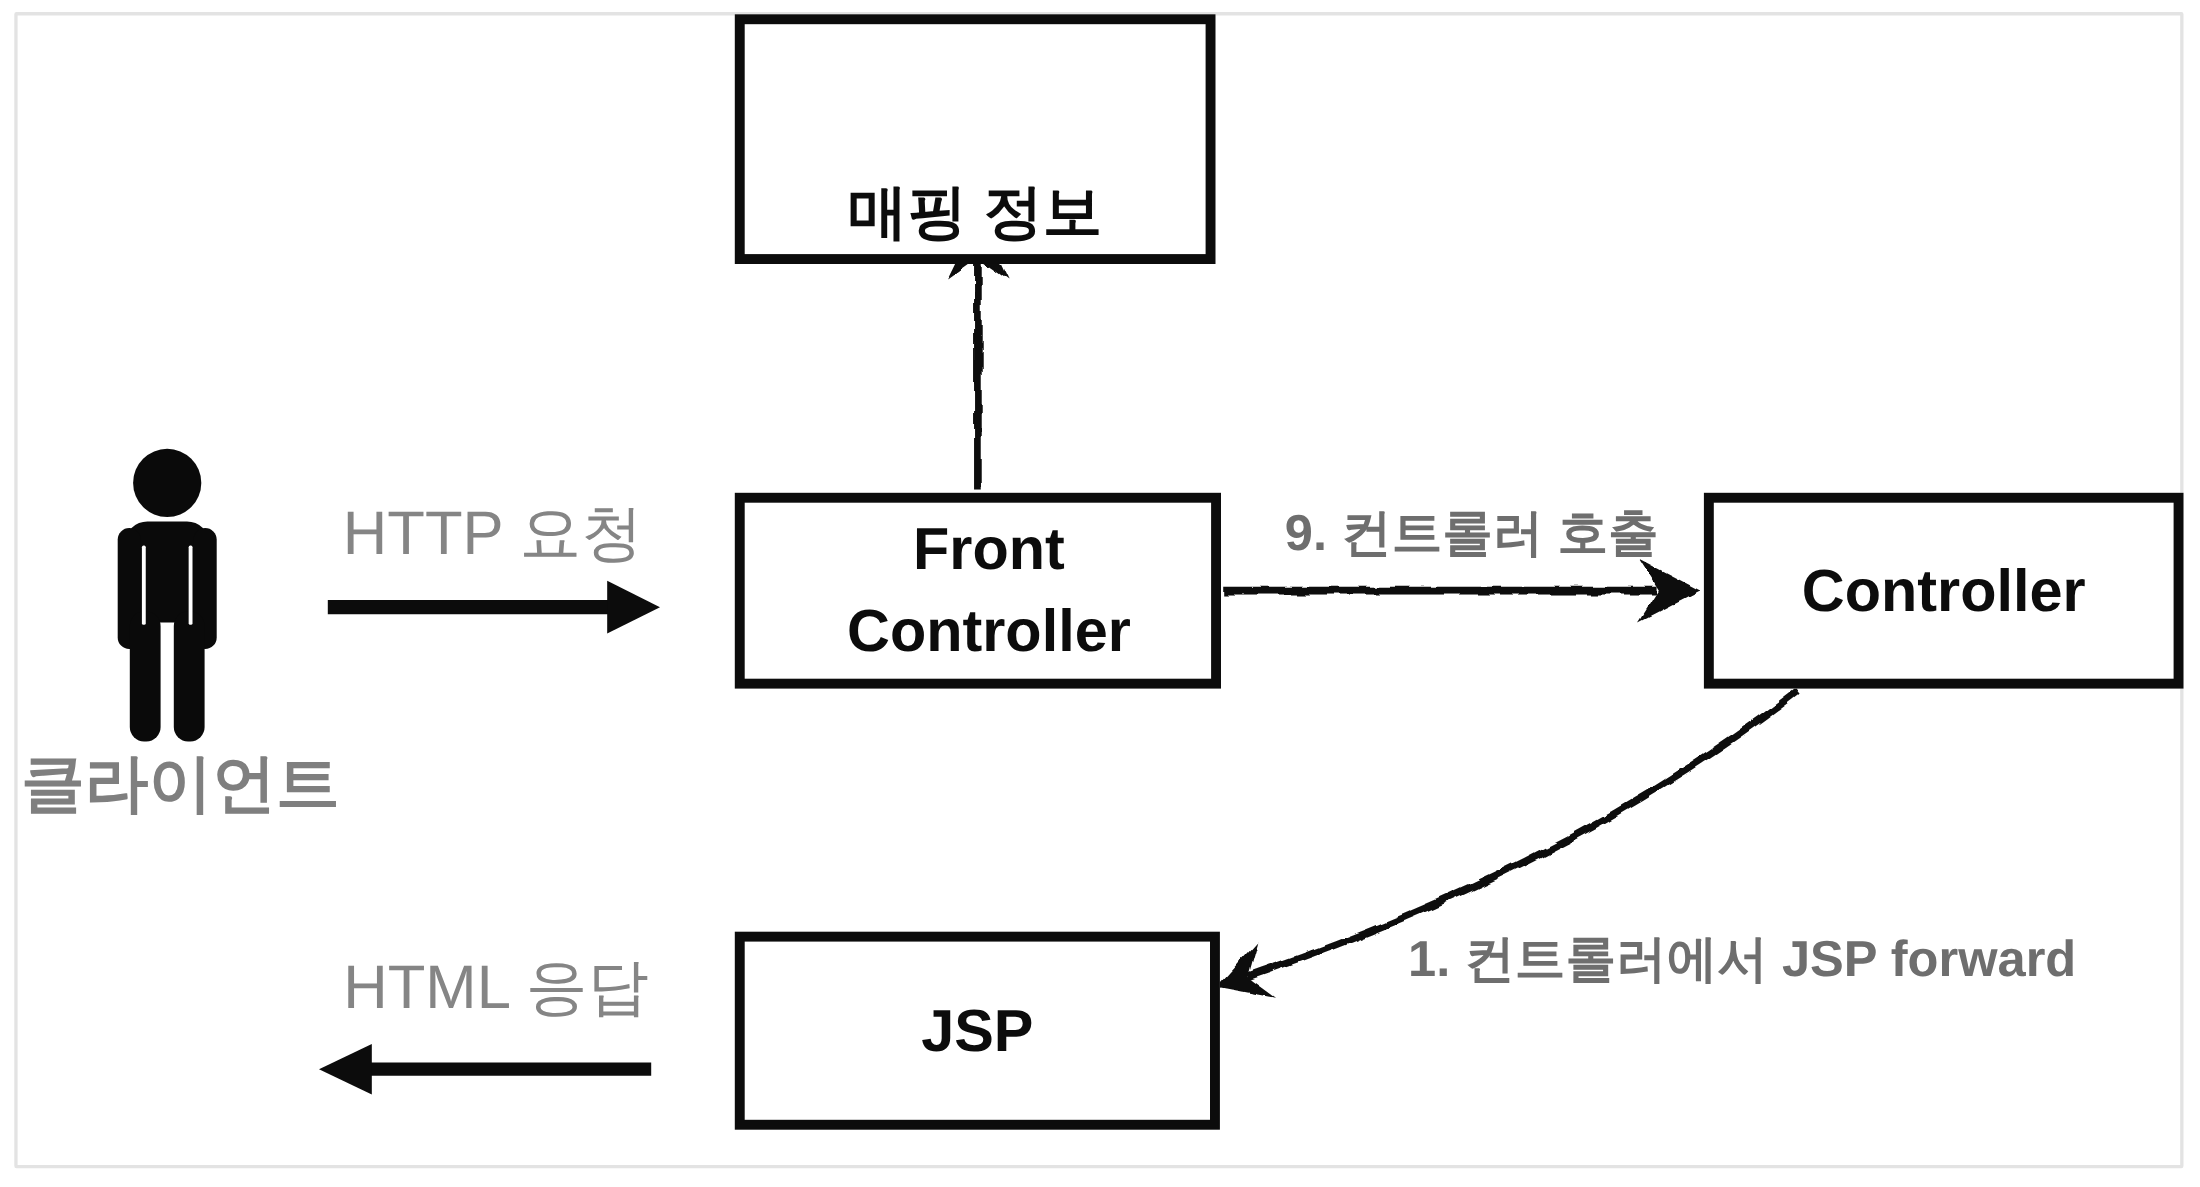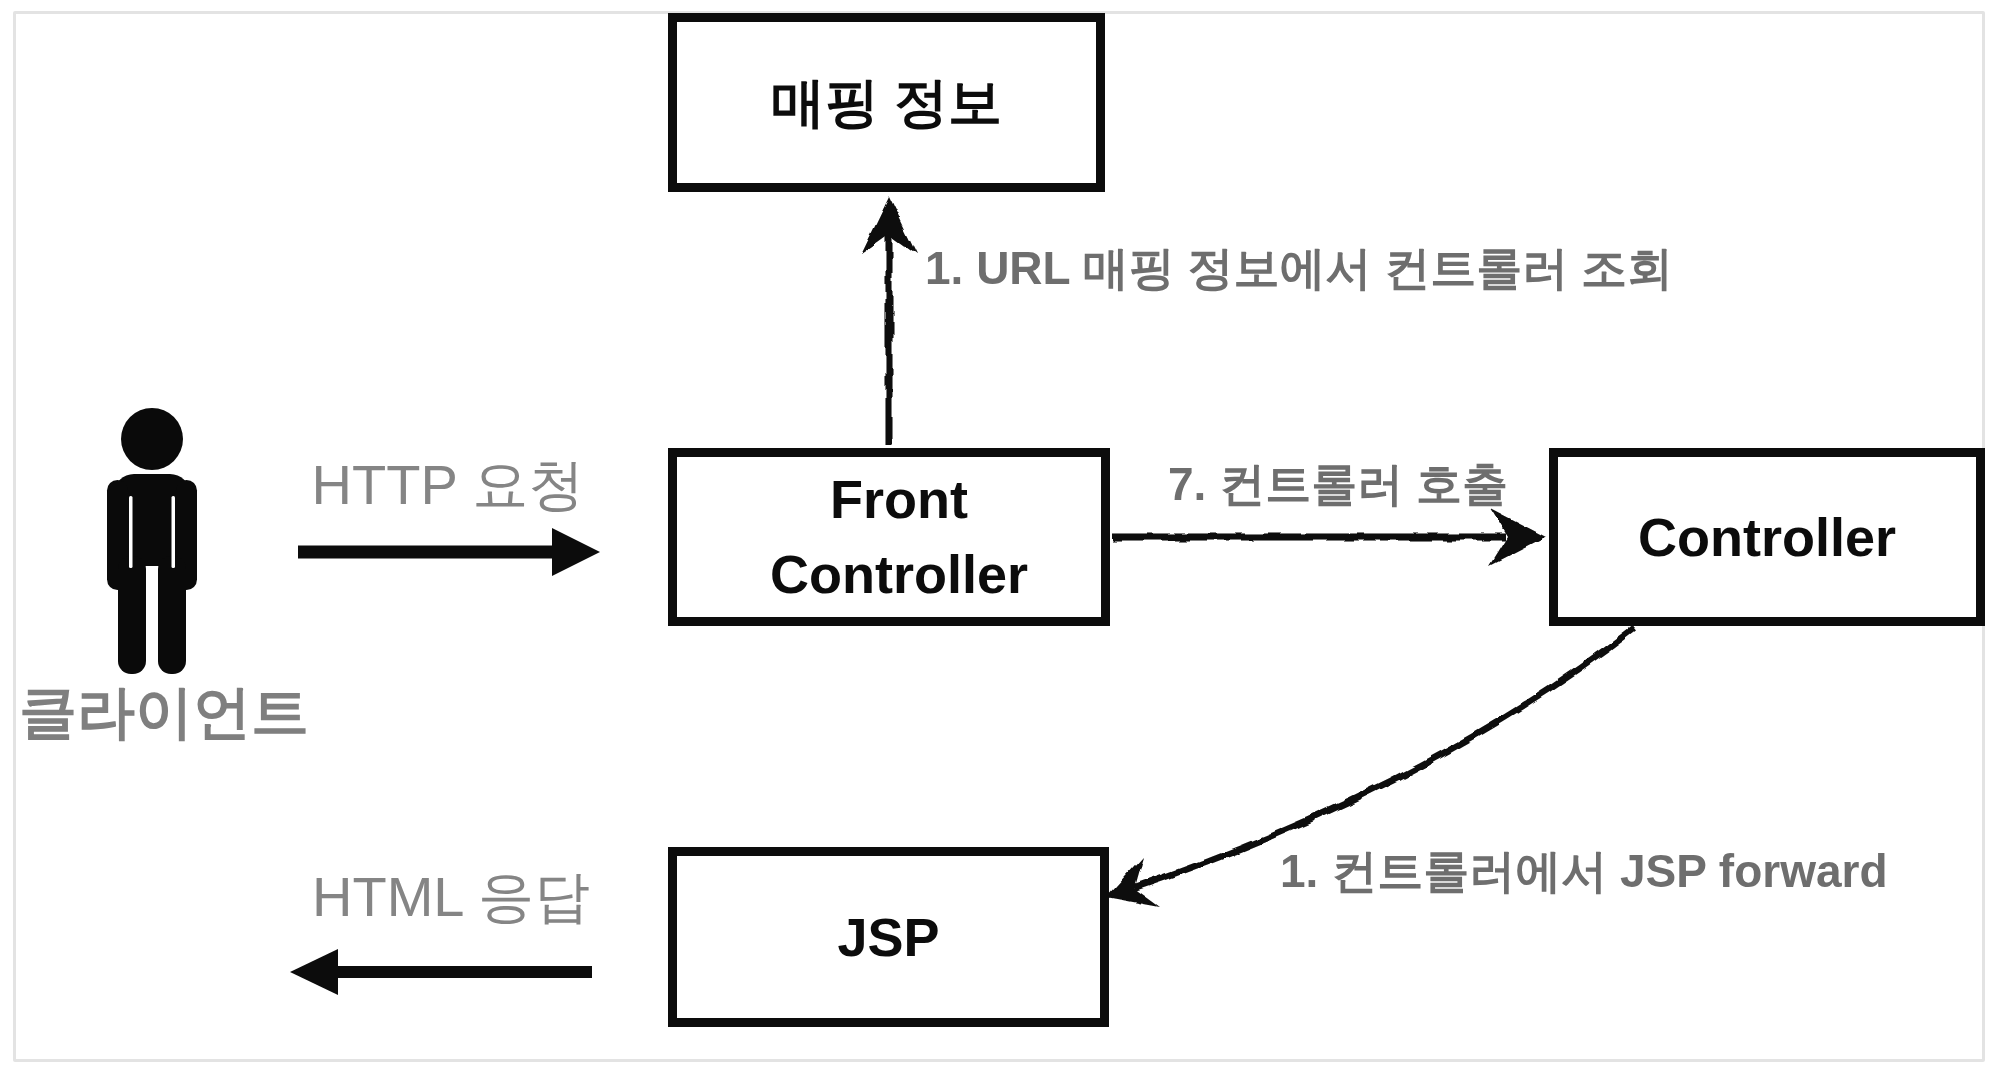--- a/index.html
+++ b/index.html
@@ -35,21 +35,21 @@
     box-sizing: border-box;
   }
   .box .box-label {
     font-weight: 700;
     color: #0c0c0c;
     font-size: 54px;
     line-height: 1.38;
     text-align: center;
     white-space: pre-line;
   }
-  .box-mapping   { left: 668px;  top: 13px;  width: 437px; height: 179px; }
+  .box-mapping   { left: 668px;  top: 13px;  width: 437px; height: 227px; align-items: flex-end; }
   .box-fc        { left: 668px;  top: 448px; width: 442px; height: 178px; padding-left: 20px; }
   .box-ctrl      { left: 1549px; top: 448px; width: 436px; height: 178px; }
   .box-jsp       { left: 668px;  top: 847px; width: 441px; height: 180px; }
 
   .plain-label {
     position: absolute;
     color: #858585;
     font-size: 56px;
     font-weight: 400;
     text-align: center;
@@ -171,19 +171,18 @@
   <div class="box box-jsp">
     <span class="box-label">JSP</span>
   </div>
 
   <div class="label-client">클라이언트</div>
 
   <div class="plain-label label-http">HTTP 요청</div>
 
   <div class="plain-label label-html">HTML 응답</div>
 
-  <div class="step-label label-step1">1. URL 매핑 정보에서 컨트롤러 조회</div>
 
-  <div class="step-label label-step2">7. 컨트롤러 호출</div>
+  <div class="step-label label-step2">9. 컨트롤러 호출</div>
 
   <div class="step-label label-step3">1. 컨트롤러에서 JSP forward</div>
 
 </div>
 
 </body></html>

